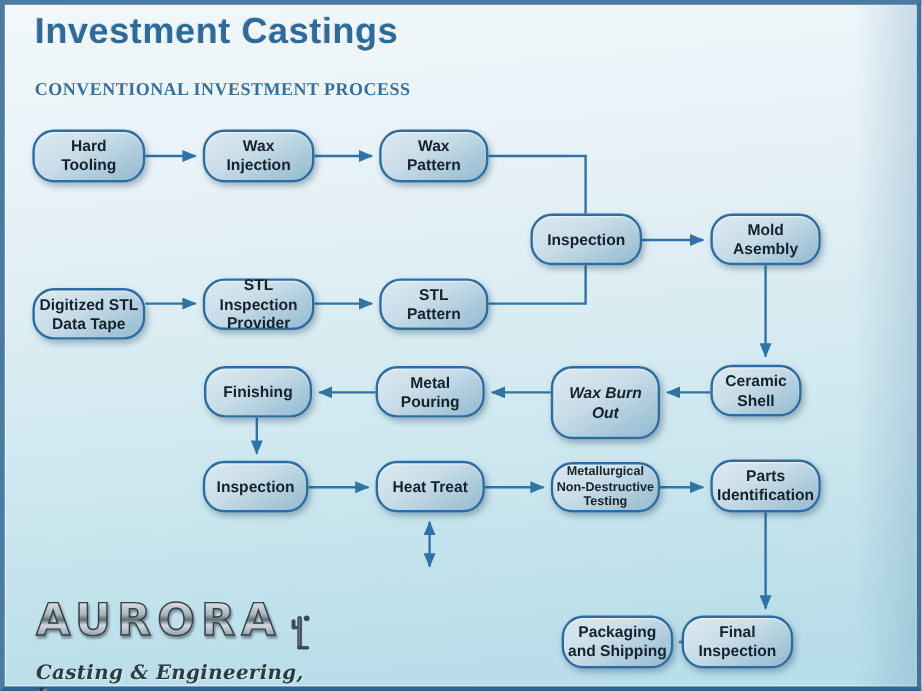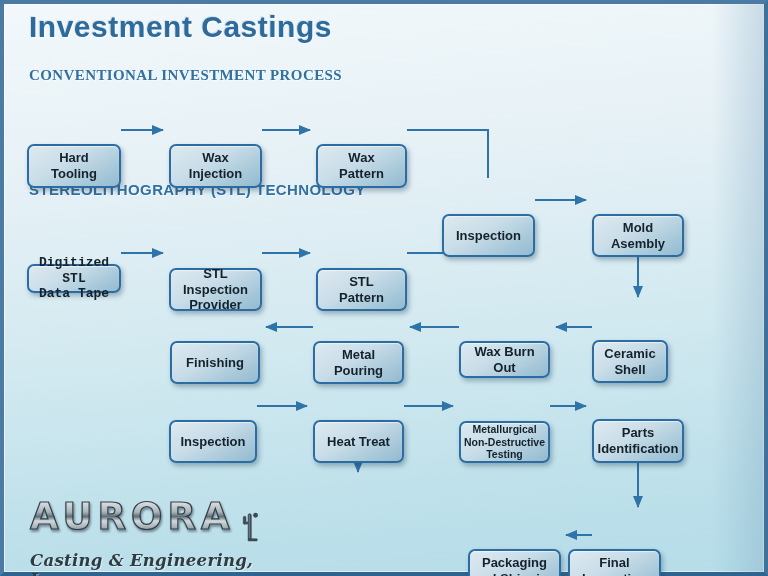--- a/index.html
+++ b/index.html
@@ -20,24 +20,23 @@
     text-shadow:1px 1px 1px rgba(255,255,255,.75), -1px -1px 0 rgba(30,60,90,.12);
   }
   .section-label{
     position:absolute;font-size:15px;font-weight:700;color:#31709f;
     letter-spacing:.4px;text-shadow:1px 1px 0 rgba(255,255,255,.6);
   }
   .node{
     position:absolute;display:flex;align-items:center;justify-content:center;
     text-align:center;white-space:pre-line;
     font-size:13px;font-weight:600;line-height:1.22;color:#14222c;
-    border:2px solid #2b6da3;border-radius:7px;
+    border:2px solid #2b6da3;border-radius:18px;
     background:linear-gradient(150deg,#dde9f0 0%,#c9dde8 42%,#a9c9da 75%,#93bad0 100%);
     box-shadow:2px 3px 5px rgba(30,60,90,.35), inset 0 1px 1px rgba(255,255,255,.55);
-    margin-top:36px;
   }
   .node--small{font-size:10.5px;line-height:1.18;}
   .connectors{position:absolute;left:0;top:0;pointer-events:none;}
   .logo{position:absolute;left:26px;top:494px;width:230px;}
   .logo-name{
     font-family:"DejaVu Sans",sans-serif;font-size:37px;font-weight:800;
     letter-spacing:5px;line-height:1;color:#7e8d95;
     -webkit-text-stroke:1.2px #323f48;
     filter:drop-shadow(1px 2px 1px rgba(20,35,45,.45));
     display:inline-block;
@@ -57,21 +56,20 @@
   .cactus{margin-left:4px;margin-top:-2px;}
 </style>
 </head>
 <body>
 
 <div class="canvas">
   <div class="edge-shade"></div>
 
   <div class="page-title">Investment Castings</div>
   <div class="section-label" style="left:25px;top:63px;font-family:Liberation Serif, serif;">CONVENTIONAL INVESTMENT PROCESS</div>
-  <div class="section-label" style="left:25px;top:177px;">STEREOLITHOGRAPHY (STL) TECHNOLOGY</div>
 
   <svg class="connectors" width="768" height="576" viewBox="0 0 768 576">
     <defs>
       <marker id="arr" viewBox="0 0 6 5" markerWidth="6" markerHeight="5" refX="5.5" refY="2.5" orient="auto-start-reverse">
         <path d="M0,0 L6,2.5 L0,5 Z" fill="#2e74a8"></path>
       </marker>
     </defs>
     <g stroke="#2e74a8" stroke-width="2" fill="none">
       <path d="M117,126 H159" marker-end="url(#arr)"></path>
       <path d="M258,126 H306" marker-end="url(#arr)"></path>
@@ -93,33 +91,33 @@
       <path d="M588,531 H562" marker-end="url(#arr)"></path>
     </g>
   </svg>
 
   <div class="node" style="left:23px;top:104px;width:94px;height:44px;">Hard
 Tooling</div>
   <div class="node" style="left:165px;top:104px;width:93px;height:44px;">Wax
 Injection</div>
   <div class="node" style="left:312px;top:104px;width:91px;height:44px;">Wax
 Pattern</div>
-  <div class="node" style="left:23px;top:224px;width:94px;height:29px;font-family:Liberation Mono, monospace;">Digitized STL
+  <div class="node" style="left:23px;top:236px;width:94px;height:43px;">Digitized STL
 Data Tape</div>
   <div class="node" style="left:165px;top:228px;width:93px;height:43px;">STL Inspection
 Provider</div>
   <div class="node" style="left:312px;top:228px;width:91px;height:43px;">STL
 Pattern</div>
   <div class="node" style="left:438px;top:174px;width:93px;height:43px;">Inspection</div>
   <div class="node" style="left:588px;top:174px;width:92px;height:43px;">Mold
 Asembly</div>
   <div class="node" style="left:166px;top:301px;width:90px;height:43px;">Finishing</div>
   <div class="node" style="left:309px;top:301px;width:91px;height:43px;">Metal
 Pouring</div>
-  <div class="node" style="left:455px;top:301px;width:91px;height:37px;">Wax Burn
+  <div class="node" style="left:455px;top:301px;width:91px;height:61px;font-style:italic;">Wax Burn
 Out</div>
   <div class="node" style="left:588px;top:300px;width:76px;height:43px;">Ceramic
 Shell</div>
   <div class="node" style="left:165px;top:380px;width:88px;height:43px;">Inspection</div>
   <div class="node" style="left:309px;top:380px;width:91px;height:43px;">Heat Treat</div>
   <div class="node node--small" style="left:455px;top:381px;width:91px;height:42px;">Metallurgical
 Non-Destructive
 Testing</div>
   <div class="node" style="left:588px;top:379px;width:92px;height:44px;">Parts
 Identification</div>

